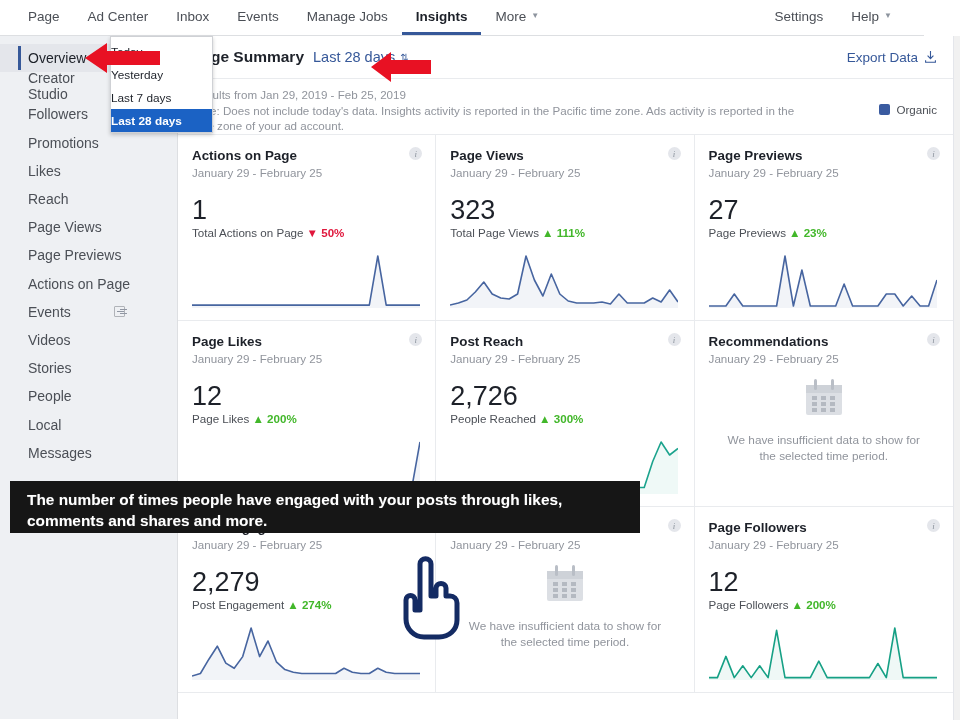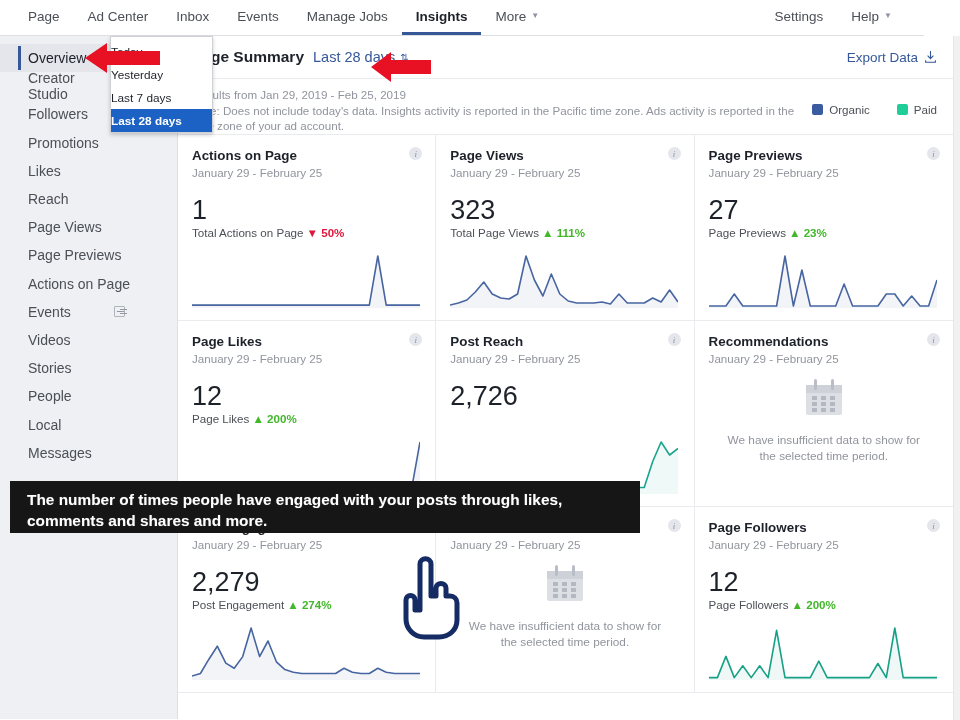--- a/index.html
+++ b/index.html
@@ -78,21 +78,21 @@
     margin-left: auto; font-size: 13.5px; color: #365899; cursor: pointer;
     display: flex; align-items: center;
   }
   #export-icon { margin-left: 6px; display: inline-flex; }
 
   #note-bar {
     height: 56px; padding: 8px 16px 0 14px; position: relative;
     border-bottom: 1px solid #e9ebee; display: flex;
   }
   .note-text { font-size: 11.6px; color: #90949c; line-height: 15.5px; }
-  #legend { margin-left: auto; display: flex; align-items: flex-start; padding-top: 16px; gap: 27px; }
+  #legend { margin-left: auto; display: flex; align-items: flex-start; padding-top: 16px; gap: 27px; flex-direction: column; }
   .legend-entry { display: flex; align-items: center; font-size: 11.6px; color: #4b4f56; }
   .legend-swatch { width: 11px; height: 11px; border-radius: 2px; margin-right: 6px; }
 
   
   #range-menu {
     position: absolute; top: 36px; left: 110px; width: 103px; z-index: 40;
     background: #fff; border: 1px solid #cfd1d5; box-shadow: 0 2px 4px rgba(0,0,0,.2);
     padding: 3px 0 0 0;
   }
   .menu-item {
@@ -313,20 +313,21 @@
           <div class="spark"><svg width="228" height="62" viewBox="0 0 228 62">
               <path d="M0.0 52.8 L8.4 52.8 L16.9 52.8 L25.3 52.8 L33.8 52.8 L42.2 52.8 L50.7 52.8 L59.1 52.8 L67.6 52.8 L76.0 52.8 L84.4 52.8 L92.9 52.8 L101.3 52.8 L109.8 52.8 L118.2 52.8 L126.7 52.8 L135.1 52.8 L143.6 52.8 L152.0 52.8 L160.4 52.8 L168.9 52.8 L177.3 52.8 L185.8 52.8 L194.2 52.8 L202.7 52.8 L211.1 52.8 L219.6 52.8 L228.0 6.0 L228 58 L0 58 Z" fill="#4765a0" opacity="0.07"></path>
               <path d="M0.0 52.8 L8.4 52.8 L16.9 52.8 L25.3 52.8 L33.8 52.8 L42.2 52.8 L50.7 52.8 L59.1 52.8 L67.6 52.8 L76.0 52.8 L84.4 52.8 L92.9 52.8 L101.3 52.8 L109.8 52.8 L118.2 52.8 L126.7 52.8 L135.1 52.8 L143.6 52.8 L152.0 52.8 L160.4 52.8 L168.9 52.8 L177.3 52.8 L185.8 52.8 L194.2 52.8 L202.7 52.8 L211.1 52.8 L219.6 52.8 L228.0 6.0" fill="none" stroke="#4765a0" stroke-width="1.6" stroke-linejoin="round"></path>
             </svg></div>
         </div>
         <div class="card">
           <div class="card-title">Post Reach</div>
           <div class="card-date">January 29 - February 25</div>
           <div class="info-icon">i</div>
           <div class="card-value">2,726</div>
+          <div class="card-sub"><span>People Reached</span><span class="delta up"><span>▲ </span><span>300%</span></span></div>
           <div class="spark"><svg width="228" height="62" viewBox="0 0 228 62">
               <path d="M0.0 51.5 L8.4 51.5 L16.9 51.5 L25.3 51.5 L33.8 51.5 L42.2 51.5 L50.7 51.5 L59.1 51.5 L67.6 51.5 L76.0 51.5 L84.4 51.5 L92.9 51.5 L101.3 51.5 L109.8 51.5 L118.2 51.5 L126.7 51.5 L135.1 51.5 L143.6 51.5 L152.0 51.5 L160.4 51.5 L168.9 51.5 L177.3 51.5 L185.8 51.5 L194.2 51.5 L202.7 25.5 L211.1 6.0 L219.6 19.0 L228.0 12.5 L228 58 L0 58 Z" fill="#1ba38d" opacity="0.07"></path>
               <path d="M0.0 51.5 L8.4 51.5 L16.9 51.5 L25.3 51.5 L33.8 51.5 L42.2 51.5 L50.7 51.5 L59.1 51.5 L67.6 51.5 L76.0 51.5 L84.4 51.5 L92.9 51.5 L101.3 51.5 L109.8 51.5 L118.2 51.5 L126.7 51.5 L135.1 51.5 L143.6 51.5 L152.0 51.5 L160.4 51.5 L168.9 51.5 L177.3 51.5 L185.8 51.5 L194.2 51.5 L202.7 25.5 L211.1 6.0 L219.6 19.0 L228.0 12.5" fill="none" stroke="#1ba38d" stroke-width="1.6" stroke-linejoin="round"></path>
             </svg></div>
         </div>
         <div class="card">
           <div class="card-title">Recommendations</div>
           <div class="card-date">January 29 - February 25</div>
           <div class="info-icon">i</div>
           <div class="empty-state">

